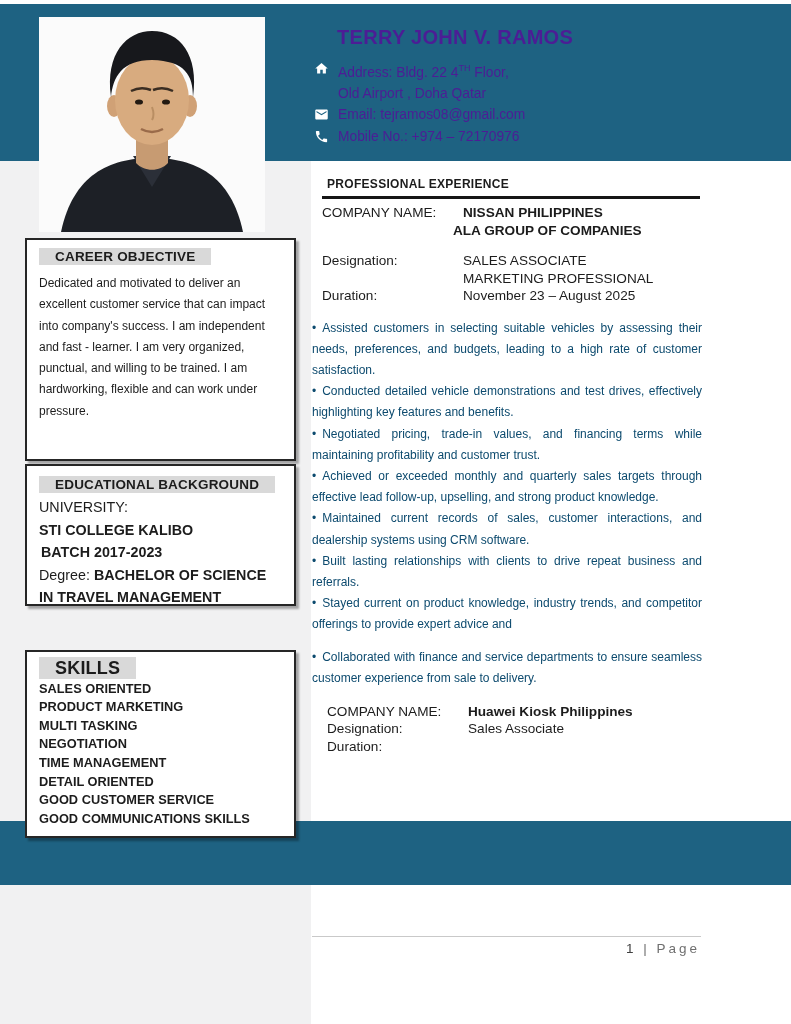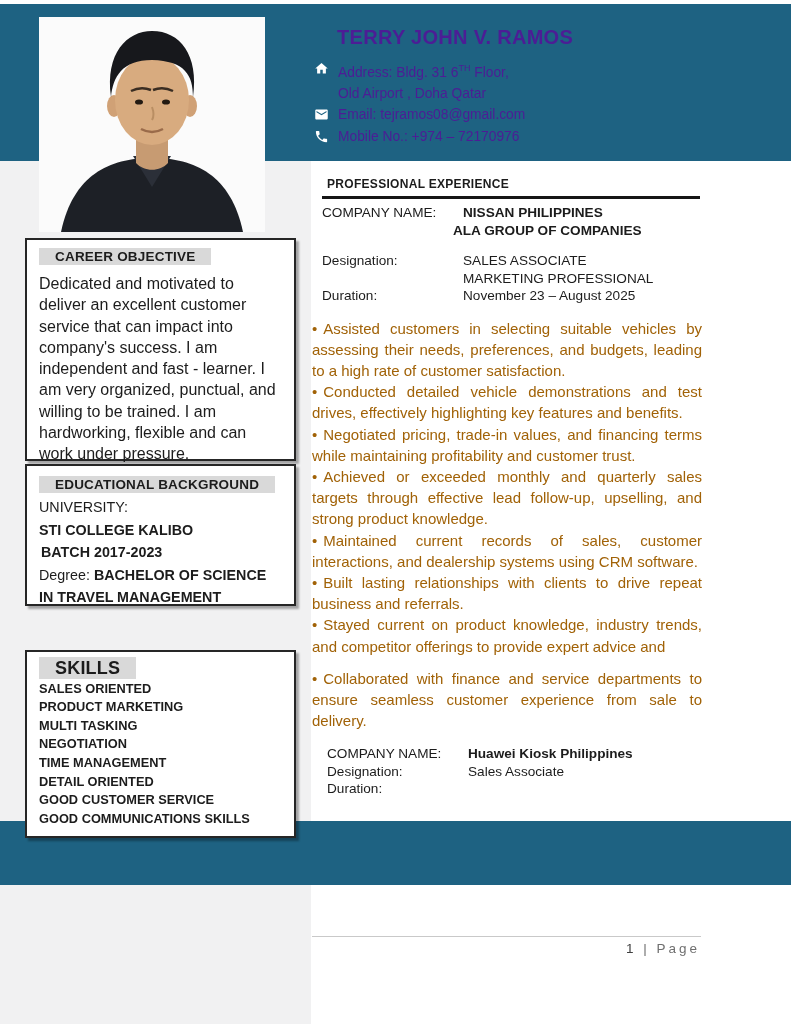--- a/index.html
+++ b/index.html
@@ -29,41 +29,41 @@
   .contact-row{display:flex;align-items:flex-start;font-size:13.8px;line-height:21.4px;}
   .icon-cell{width:18px;flex:none;margin-right:8px;display:flex;justify-content:center;padding-top:3px;}
   .icon-cell svg{display:block;}
   sup{font-size:9px;vertical-align:super;}
 
   
   .box{position:absolute;left:25px;width:271px;background:#fff;border:2px solid #262626;
        box-shadow:3px 3px 2px rgba(0,0,0,.32);padding:7px 12px;z-index:2;}
   .box-title{display:inline;background:var(--hl);font-weight:700;font-size:13.5px;padding:1px 16px;letter-spacing:.2px;}
   .co-box{top:238px;height:223px;}
-  .co-box p{margin-top:8px;font-size:16px;line-height:21.3px;}
+  .co-box p{margin-top:8px;font-size:12px;line-height:21.3px;}
   .edu-box{top:464px;height:142px;font-size:14.3px;line-height:22.4px;}
   .edu-box .line{white-space:nowrap;}
   .edu-box .wrap{white-space:normal;}
   .bold{font-weight:700;}
   .batch{padding-left:2px;}
   .deg-label{margin-right:4px;}
   .skills-box{top:650px;height:188px;font-size:12.8px;line-height:18.6px;font-weight:700;}
   .skills-box .box-title{font-size:18px;}
 
   
   .right-col{position:absolute;left:312px;top:177px;width:390px;z-index:2;}
   .right-col h2{font-size:12px;font-weight:700;letter-spacing:.3px;margin:0 0 5px 15px;}
   .rule{margin-left:10px;width:378px;height:3px;background:#151515;margin-bottom:5px;}
   .cblock{margin-left:10px;font-size:13.6px;line-height:17.5px;}
   .crow{display:flex;}
   .crow .lab{width:141px;flex:none;}
   .crow .val{flex:1;}
   .mt{margin-top:13px;}
   .shift{margin-left:-10px;}
-  .bullets{margin-top:13px;font-size:15px;line-height:21.2px;text-align:justify;color:#a16207;}
+  .bullets{margin-top:13px;font-size:12px;line-height:21.2px;text-align:justify;color:#0c4a6e;}
   .bullet .marker{padding-right:6px;}
   .bullet.gap{margin-top:11px;}
   .cblock2{margin-left:15px;margin-top:14px;font-size:13.6px;line-height:17.5px;}
 
   
   .footer-rule{position:absolute;left:312px;top:936px;width:389px;height:1px;background:#c9c9c9;z-index:2;}
   .page-num{position:absolute;left:540px;top:941px;width:160px;text-align:right;font-size:13.5px;
             letter-spacing:3px;color:var(--muted);z-index:2;}
   .page-num .num{color:#3f3f3f;}
 </style>
@@ -97,21 +97,21 @@
 
   <div class="header-info">
     <div class="name">TERRY JOHN V. RAMOS</div>
 
     <div class="contact-row">
       <span class="icon-cell">
         <svg width="15" height="15" viewBox="0 0 24 24">
             <path fill="#fff" d="M10 20v-6h4v6h5v-8h3L12 3 2 12h3v8z"></path>
           </svg>
       </span>
-      <span><span>Address: Bldg. 31 6</span><sup>TH</sup><span> Floor,</span></span>
+      <span><span>Address: Bldg. 22 4</span><sup>TH</sup><span> Floor,</span></span>
     </div>
 
     <div class="contact-row">
       <span class="icon-cell"></span>
       <span>Old Airport , Doha Qatar</span>
     </div>
 
     <div class="contact-row">
       <span class="icon-cell">
         <svg width="15" height="15" viewBox="0 0 24 24">

